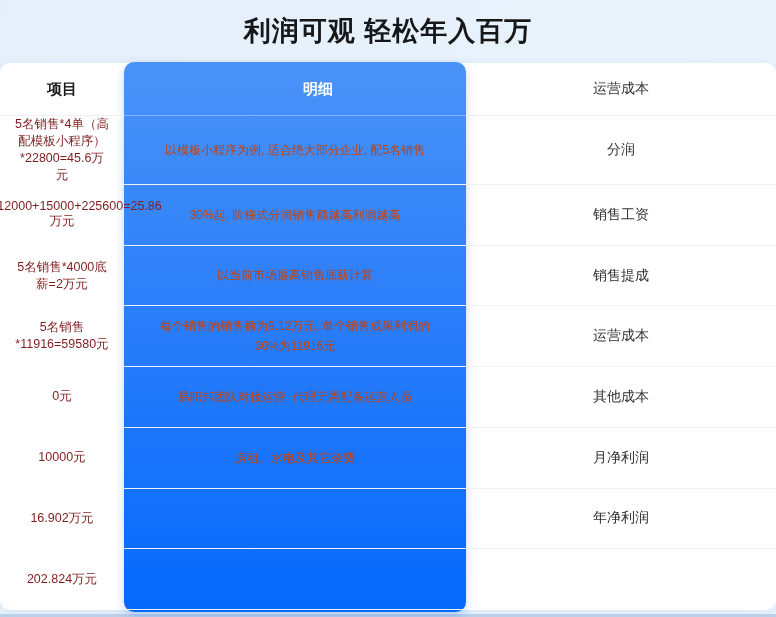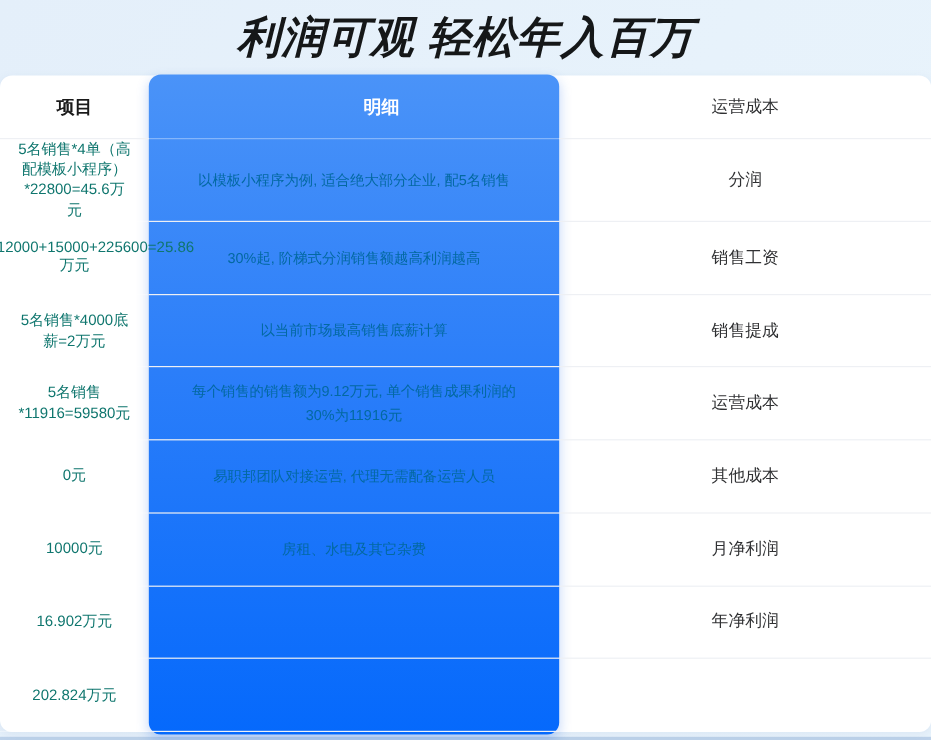--- a/index.html
+++ b/index.html
@@ -4,46 +4,46 @@
 <style>
   html,body{margin:0;padding:0;}
   body{
     width:776px;height:617px;position:relative;overflow:hidden;
     font-family:"Liberation Sans","DejaVu Sans",sans-serif;
     background:linear-gradient(120deg,#e4effa 0%,#e7f2fb 55%,#e9f4fc 100%);
   }
   .title{
     margin:0;position:absolute;top:0;left:0;width:776px;height:62px;
     display:flex;align-items:center;justify-content:center;
-    font-size:36px;font-weight:bold;color:#151718;letter-spacing:1px;font-style:italic;
+    font-size:27px;font-weight:bold;color:#151718;letter-spacing:1px;
   }
   .card{
     position:absolute;left:0;top:63px;width:776px;height:547px;
     background:#ffffff;border-radius:10px;z-index:1;
     box-shadow:0 2px 8px rgba(120,150,190,.12);
   }
   .blue-col{
     position:absolute;left:124px;top:62px;width:342px;height:550px;
     border-radius:10px;z-index:2;
     background:linear-gradient(180deg,#4a93f8 0%,#2b7ef9 45%,#0569fc 100%);
     box-shadow:0 4px 10px rgba(30,105,230,.25);
   }
   .grid{
     position:absolute;left:0;top:63px;width:752px;height:547px;z-index:3;
     display:grid;grid-template-columns:124px 342px 310px;
     grid-template-rows:53px repeat(8,1fr);
   }
   .cell{display:flex;align-items:center;justify-content:center;text-align:center;box-sizing:border-box;}
   .c-side{border-bottom:1px solid #eef0f4;}
-  .c-detail{border-bottom:1px solid rgba(255,255,255,.35);color:#0f766e;}
+  .c-detail{border-bottom:1px solid rgba(255,255,255,.35);color:#7f1d1d;}
   .h-side{font-size:15px;font-weight:bold;color:#1a1a1a;}
   .h-detail{font-size:15px;font-weight:bold;color:#ffffff;padding-left:46px;}
   .item-label{font-size:14px;color:#303133;}
   .detail-value{font-size:12.5px;font-weight:500;padding:0 14px;}
-  .note-text{font-size:12px;color:#0369a1;line-height:1.7;padding:0 26px;}
+  .note-text{font-size:12px;color:#c2410c;line-height:1.7;padding:0 26px;}
   .bottom-line{
     position:absolute;left:0;bottom:0;width:776px;height:3px;
     background:#bdd2ea;z-index:0;
   }
 </style>
 </head>
 <body>
 
 <div class="bottom-line"></div>
 

